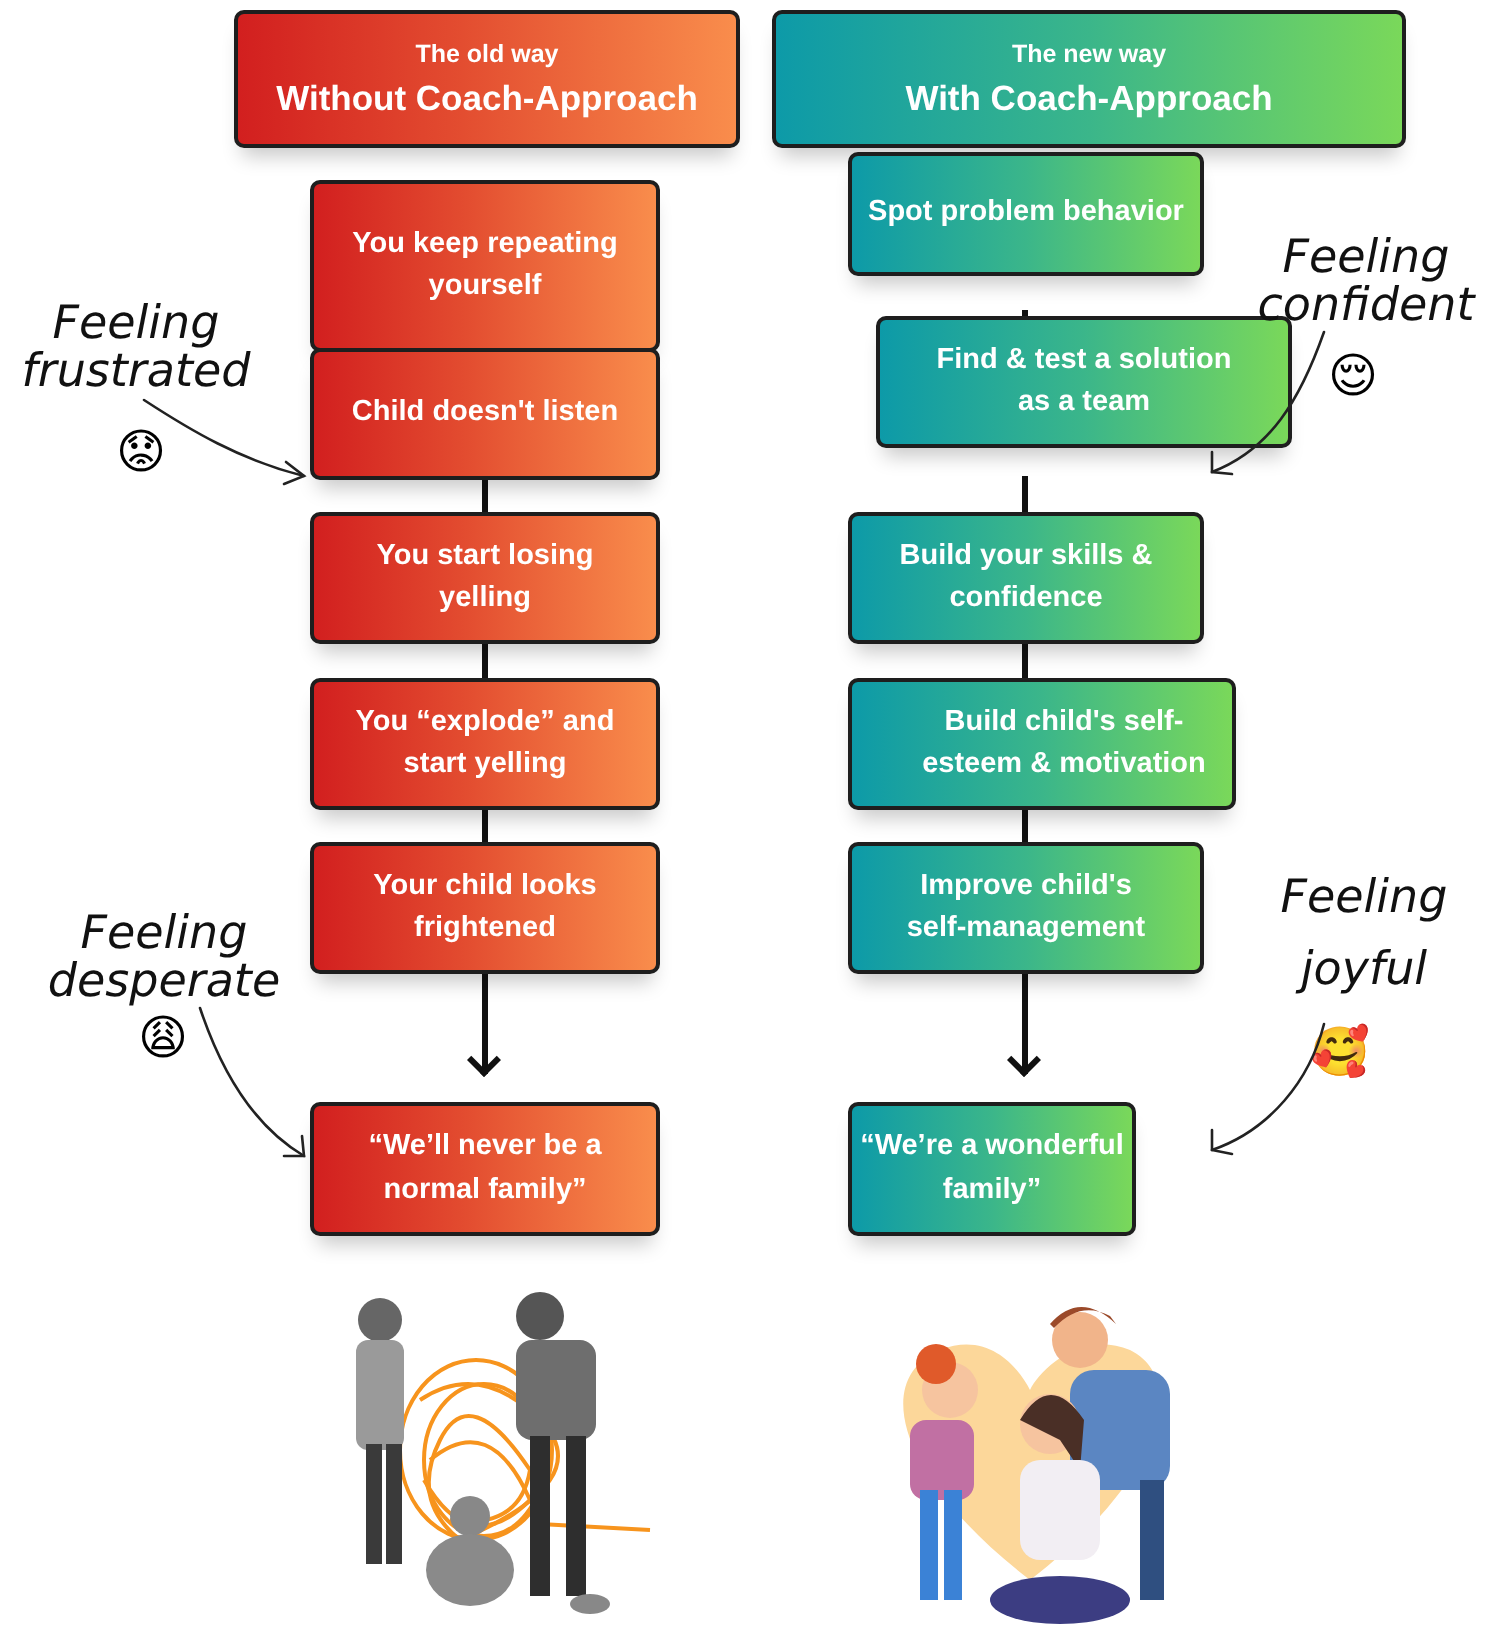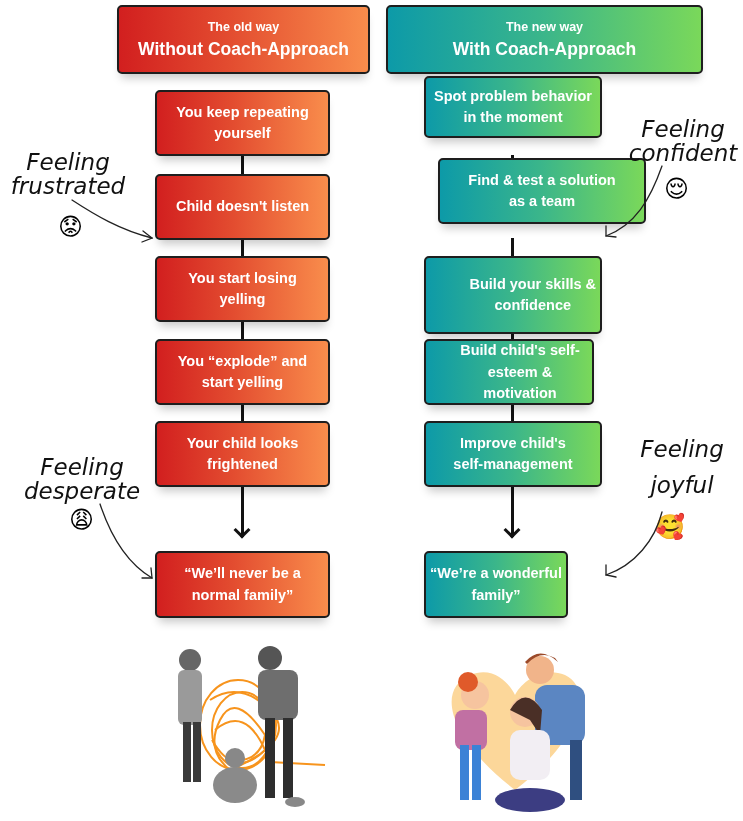--- a/index.html
+++ b/index.html
@@ -37,21 +37,21 @@
   <div class="main">Without Coach-Approach</div>
 </div>
 
 <div class="connector" style="left:241px; top:155px; height:20px;"></div>
 <div class="connector" style="left:241px; top:238px; height:20px;"></div>
 <div class="connector" style="left:241px; top:320px; height:20px;"></div>
 <div class="connector" style="left:241px; top:403px; height:20px;"></div>
 <div class="connector" style="left:241px; top:485px; height:52px;"></div>
 <div class="arrowhead" style="left:236px; top:524px;"></div>
 
-<div class="box red step" style="left:155px; top:90px; width:175px; height:66px;">
+<div class="box red step" style="left:155px; top:90px; width:175px; height:86px;">
   <div>
       <span>You keep repeating</span>
       <span>yourself</span>
     </div>
 </div>
 <div class="box red step" style="left:155px; top:174px; width:175px; height:66px;">
   <div>
       <span>Child doesn't listen</span>
     </div>
 </div>
@@ -88,36 +88,35 @@
 <div class="connector" style="left:511px; top:155px; height:20px;"></div>
 <div class="connector" style="left:511px; top:238px; height:20px;"></div>
 <div class="connector" style="left:511px; top:320px; height:20px;"></div>
 <div class="connector" style="left:511px; top:403px; height:20px;"></div>
 <div class="connector" style="left:511px; top:485px; height:52px;"></div>
 <div class="arrowhead" style="left:506px; top:524px;"></div>
 
 <div class="box teal step" style="left:424px; top:76px; width:178px; height:62px;">
   <div>
       <span>Spot problem behavior</span>
-      <span>in the moment</span>
     </div>
 </div>
 <div class="box teal step" style="left:424px; top:158px; width:208px; height:66px;margin-left:14px;">
   <div>
       <span>Find &amp; test a solution</span>
       <span>as a team</span>
     </div>
 </div>
-<div class="box teal step" style="left:424px; top:256px; width:178px; height:78px;justify-content:flex-end;">
+<div class="box teal step" style="left:424px; top:256px; width:178px; height:66px;">
   <div>
       <span>Build your skills &amp;</span>
       <span>confidence</span>
     </div>
 </div>
-<div class="box teal step" style="left:424px; top:339px; width:170px; height:66px;padding-left:26px;">
+<div class="box teal step" style="left:424px; top:339px; width:194px; height:66px;padding-left:26px;">
   <div>
       <span>Build child's self-</span>
       <span>esteem &amp; motivation</span>
     </div>
 </div>
 <div class="box teal step" style="left:424px; top:421px; width:178px; height:66px;">
   <div>
       <span>Improve child's</span>
       <span>self-management</span>
     </div>

